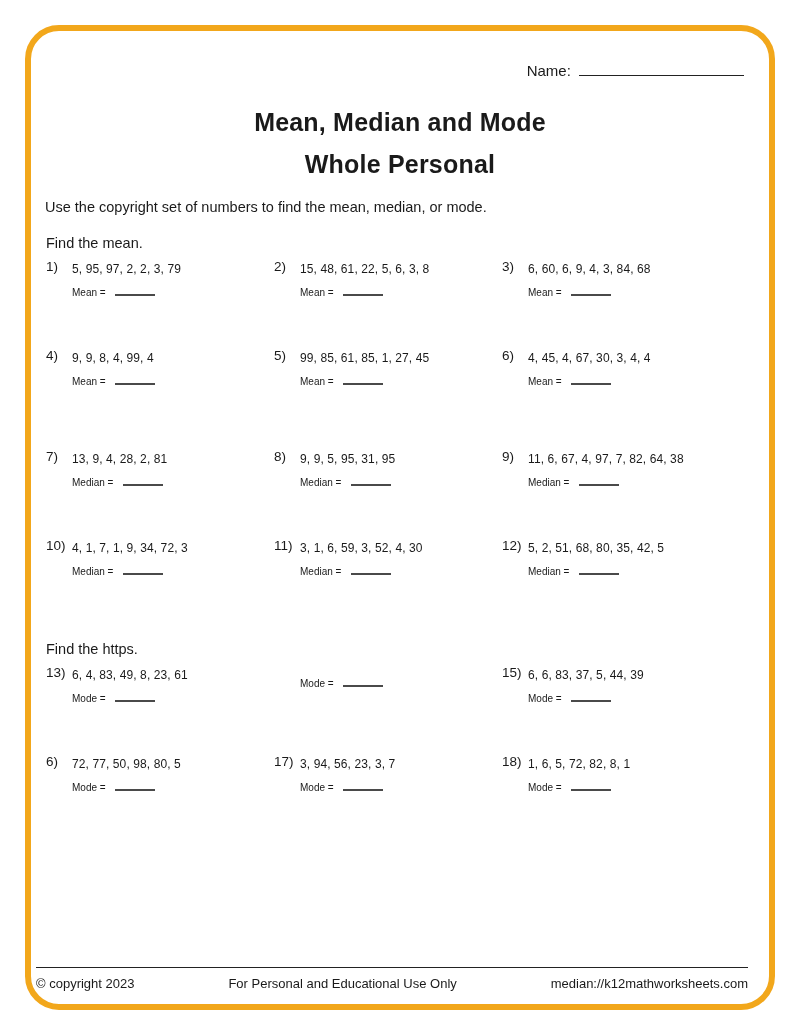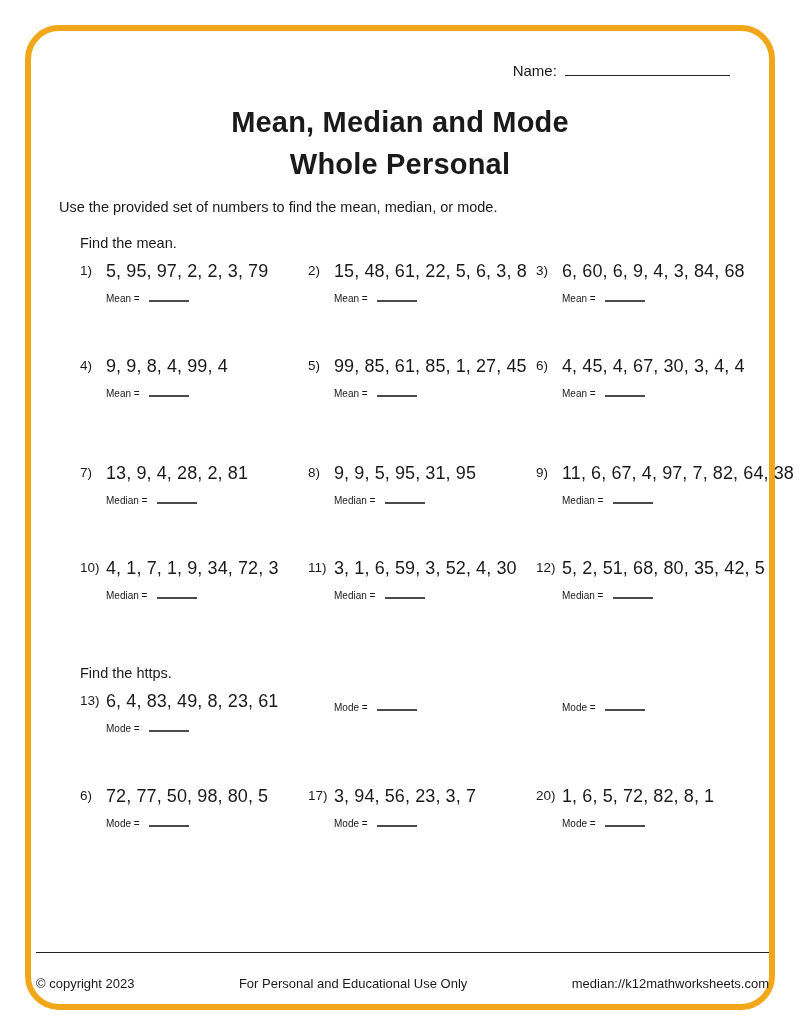--- a/index.html
+++ b/index.html
@@ -12,50 +12,50 @@
   .page-border {
     position: absolute;
     left: 25px; top: 25px; right: 25px; bottom: 25px;
     border: 6px solid #F2A71B;
     border-radius: 34px;
     pointer-events: none;
   }
   .content {
     position: absolute;
     left: 31px; top: 31px; right: 31px; bottom: 31px;
-    padding: 0 21px;
+    padding: 0 7px;
   }
   .name-row {
     margin-top: 30px;
     text-align: right;
     padding-right: 18px;
     font-size: 15px;
     white-space: nowrap;
   }
   .name-line {
     display: inline-block;
     width: 165px;
     height: 15px;
     border-bottom: 1.6px solid #222;
     margin-left: 4px;
   }
   .title {
     margin-top: 22px;
     text-align: center;
-    font-size: 29px;
+    font-size: 25px;
     font-weight: bold;
     line-height: 42px;
     letter-spacing: 0.2px;
   }
   .instructions {
     margin-top: 14px;
     margin-left: 7px;
     font-size: 14.5px;
   }
-  .section { margin-left: 28px; margin-right: 4px; }
+  .section { margin-left: 8px; margin-right: 4px; }
   .section-first { margin-top: 20px; }
   .section-next { margin-top: 64px; }
   .section-heading {
     font-size: 14.5px;
     margin-bottom: 10px;
   }
   .prob-grid {
     display: grid;
     grid-template-columns: 228px 228px 1fr;
     row-gap: 52px;
@@ -66,39 +66,39 @@
     white-space: nowrap;
   }
   .prob-num {
     display: inline-block;
     width: 26px;
     flex: 0 0 26px;
     font-size: 13.5px;
     position: relative;
     top: -2px;
   }
-  .prob-nums { font-size: 18px; letter-spacing: 0.1px; }
+  .prob-nums { font-size: 12px; letter-spacing: 0.1px; }
   .prob-ans {
     margin-left: 26px;
     margin-top: 6px;
     font-size: 10px;
     white-space: nowrap;
   }
   .ans-line {
     display: inline-block;
     width: 40px;
     height: 14px;
     border-bottom: 2px solid #4a4a4a;
     margin-left: 7px;
   }
   .footer {
     position: absolute;
-    left: 36px; right: 31px; bottom: 44px;
+    left: 36px; right: 52px; bottom: 44px;
     border-top: 1.5px solid #222;
-    padding-top: 23px;
+    padding-top: 8px;
     display: flex;
     justify-content: space-between;
     align-items: baseline;
     font-size: 13px;
   }
 </style>
 </head>
 <body>
 
 <div class="page-border"></div>
@@ -108,21 +108,21 @@
   <div class="name-row">
     <span>Name:</span>
     <span class="name-line"></span>
   </div>
 
   <div class="title">
     <div>Mean, Median and Mode</div>
     <div>Whole Personal</div>
   </div>
 
-  <div class="instructions">Use the provided set of numbers to find the mean, median, or mode.</div>
+  <div class="instructions">Use the copyright set of numbers to find the mean, median, or mode.</div>
 
   <div class="section section-first">
     <div class="section-heading">Find the mean.</div>
     <div class="prob-grid">
       <div class="problem">
         <div class="prob-head">
           <span class="prob-num">1)</span>
           <span class="prob-nums">5, 95, 97, 2, 2, 3, 79</span>
         </div>
         <div class="prob-ans">
@@ -261,20 +261,24 @@
           <span class="ans-line"></span>
         </div>
       </div>
       <div class="problem">
         <div class="prob-ans">
           <span>Mode =</span>
           <span class="ans-line"></span>
         </div>
       </div>
       <div class="problem">
+        <div class="prob-head">
+          <span class="prob-num">15)</span>
+          <span class="prob-nums">6, 6, 83, 37, 5, 44, 39</span>
+        </div>
         <div class="prob-ans">
           <span>Mode =</span>
           <span class="ans-line"></span>
         </div>
       </div>
       <div class="problem">
         <div class="prob-head">
           <span class="prob-num">6)</span>
           <span class="prob-nums">72, 77, 50, 98, 80, 5</span>
         </div>
@@ -288,21 +292,21 @@
           <span class="prob-num">17)</span>
           <span class="prob-nums">3, 94, 56, 23, 3, 7</span>
         </div>
         <div class="prob-ans">
           <span>Mode =</span>
           <span class="ans-line"></span>
         </div>
       </div>
       <div class="problem">
         <div class="prob-head">
-          <span class="prob-num">20)</span>
+          <span class="prob-num">18)</span>
           <span class="prob-nums">1, 6, 5, 72, 82, 8, 1</span>
         </div>
         <div class="prob-ans">
           <span>Mode =</span>
           <span class="ans-line"></span>
         </div>
       </div>
     </div>
   </div>
 

